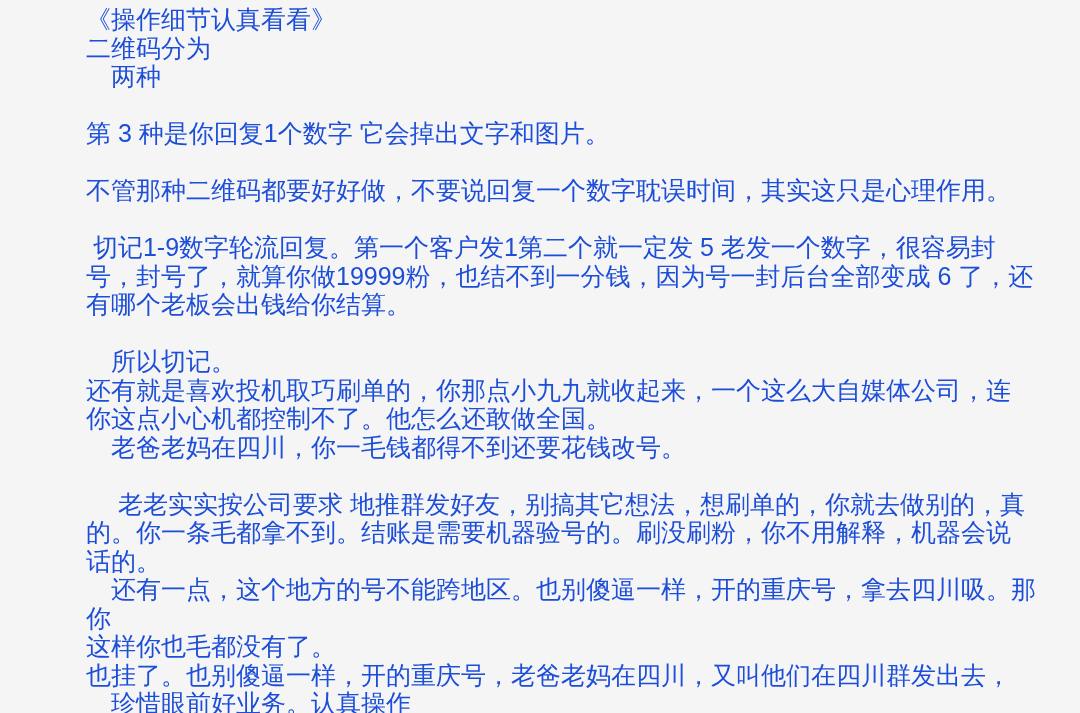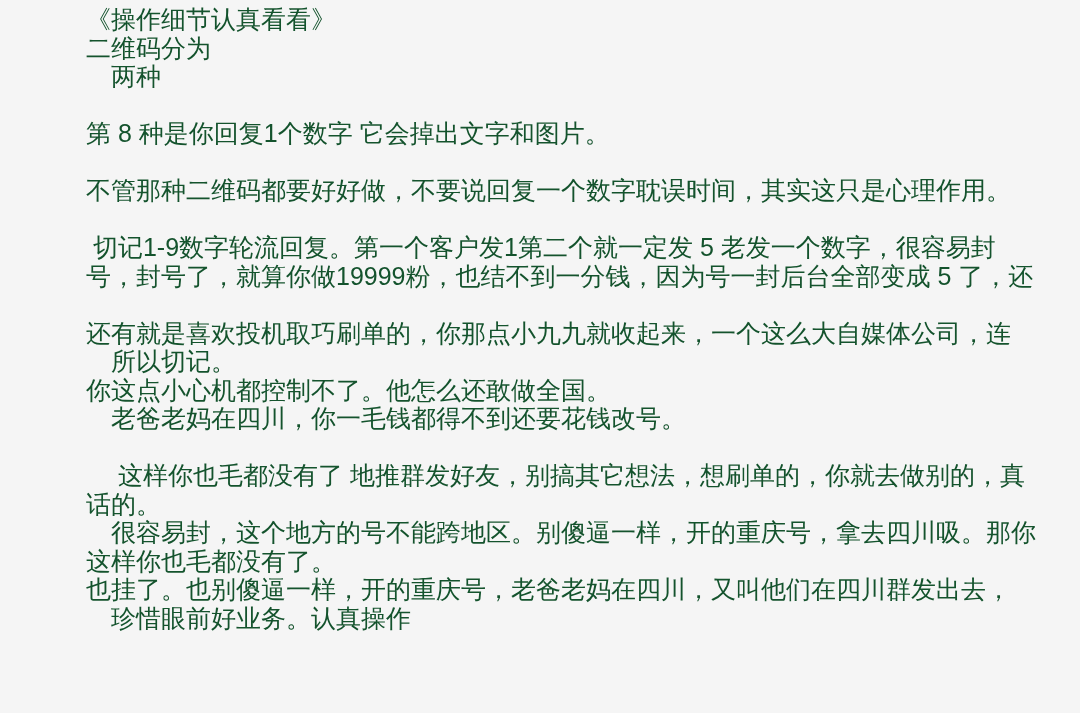--- a/index.html
+++ b/index.html
@@ -11,47 +11,49 @@
     overflow: hidden;
   }
   .page {
     box-sizing: border-box;
     width: 1080px;
     height: 713px;
     padding: 5px 40px 0 86px;
     font-family: "Liberation Sans", sans-serif;
     font-size: 25px;
     line-height: 28.5px;
-    color: #14532d;
+    color: #1d4ed8;
     filter: blur(0.3px);
   }
   .line {
     white-space: pre-wrap;
     min-height: 28.5px;
   }
 </style>
 </head>
 <body>
 
 <div class="page">
     <div class="line">《操作细节认真看看》</div>
     <div class="line">二维码分为</div>
     <div class="line">　两种</div>
     <div class="line"></div>
-    <div class="line">第 8 种是你回复1个数字 它会掉出文字和图片。</div>
+    <div class="line">第 3 种是你回复1个数字 它会掉出文字和图片。</div>
     <div class="line"></div>
     <div class="line">不管那种二维码都要好好做，不要说回复一个数字耽误时间，其实这只是心理作用。</div>
     <div class="line"></div>
     <div class="line"> 切记1-9数字轮流回复。第一个客户发1第二个就一定发 5 老发一个数字，很容易封</div>
-    <div class="line">号，封号了，就算你做19999粉，也结不到一分钱，因为号一封后台全部变成 5 了，还</div>
+    <div class="line">号，封号了，就算你做19999粉，也结不到一分钱，因为号一封后台全部变成 6 了，还</div>
+    <div class="line">有哪个老板会出钱给你结算。</div>
     <div class="line"></div>
+    <div class="line">　所以切记。</div>
     <div class="line">还有就是喜欢投机取巧刷单的，你那点小九九就收起来，一个这么大自媒体公司，连</div>
-    <div class="line">　所以切记。</div>
     <div class="line">你这点小心机都控制不了。他怎么还敢做全国。</div>
     <div class="line">　老爸老妈在四川，你一毛钱都得不到还要花钱改号。</div>
     <div class="line"></div>
-    <div class="line">　 这样你也毛都没有了 地推群发好友，别搞其它想法，想刷单的，你就去做别的，真</div>
+    <div class="line">　 老老实实按公司要求 地推群发好友，别搞其它想法，想刷单的，你就去做别的，真</div>
+    <div class="line">的。你一条毛都拿不到。结账是需要机器验号的。刷没刷粉，你不用解释，机器会说</div>
     <div class="line">话的。</div>
-    <div class="line">　很容易封，这个地方的号不能跨地区。别傻逼一样，开的重庆号，拿去四川吸。那你</div>
+    <div class="line">　还有一点，这个地方的号不能跨地区。也别傻逼一样，开的重庆号，拿去四川吸。那你</div>
     <div class="line">这样你也毛都没有了。</div>
     <div class="line">也挂了。也别傻逼一样，开的重庆号，老爸老妈在四川，又叫他们在四川群发出去，</div>
     <div class="line">　珍惜眼前好业务。认真操作</div>
   </div>
 
 </body></html>

